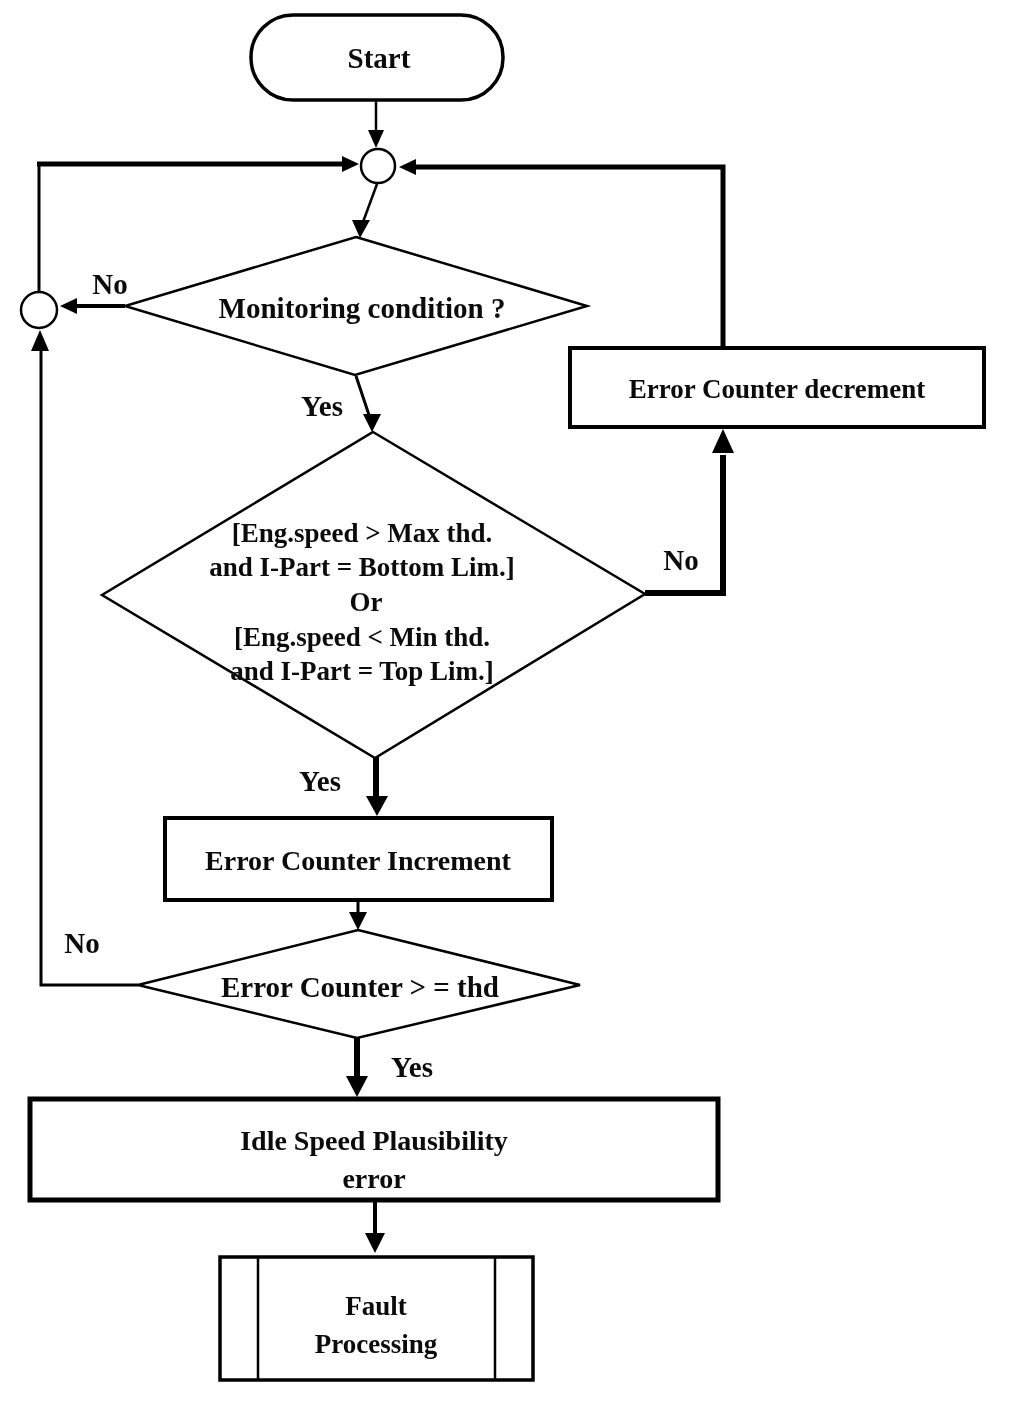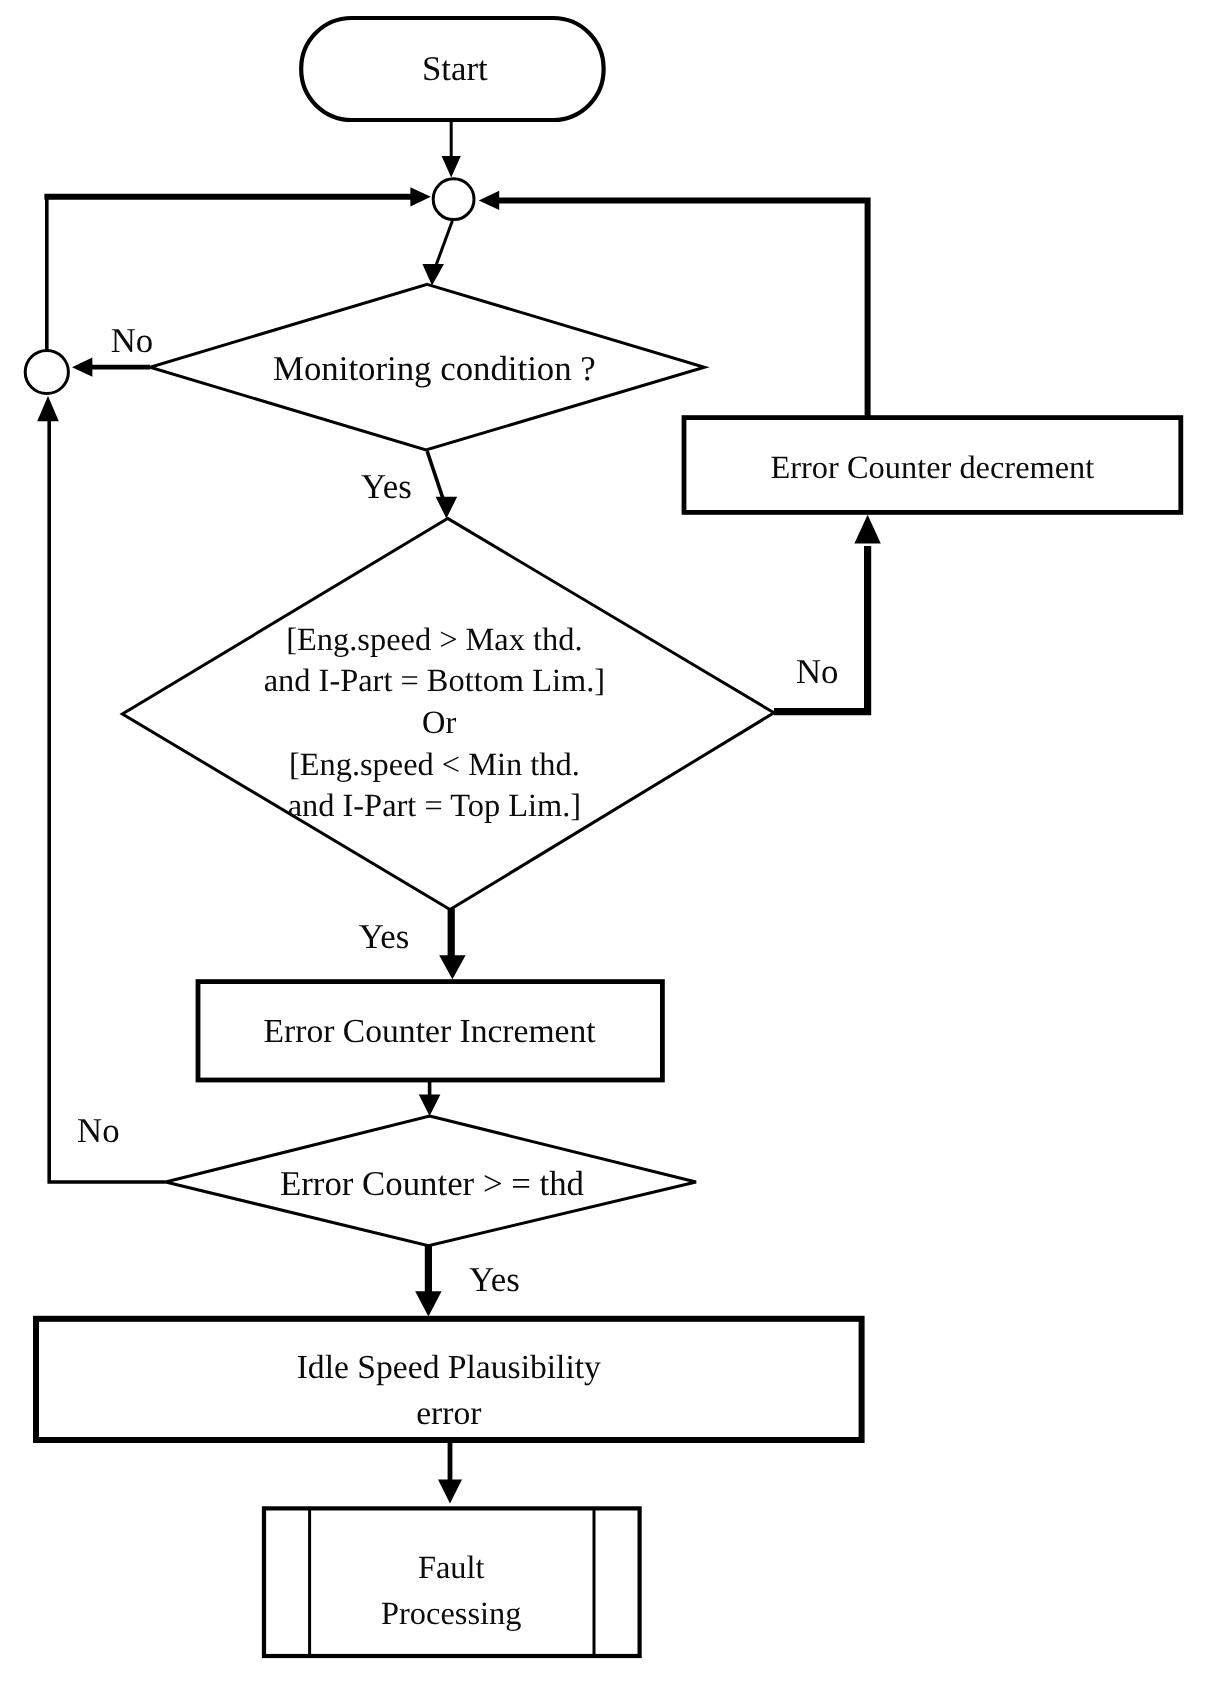--- a/index.html
+++ b/index.html
@@ -6,20 +6,21 @@
     margin: 0;
     padding: 0;
     background: #ffffff;
   }
   .canvas {
     position: relative;
     width: 1024px;
     height: 1412px;
     background: #ffffff;
     overflow: hidden;
+    font-weight: bold;
   }
   svg { display: block; }
   .shape {
     fill: #ffffff;
     stroke: #000000;
   }
   .edge {
     fill: none;
     stroke: #000000;
   }

